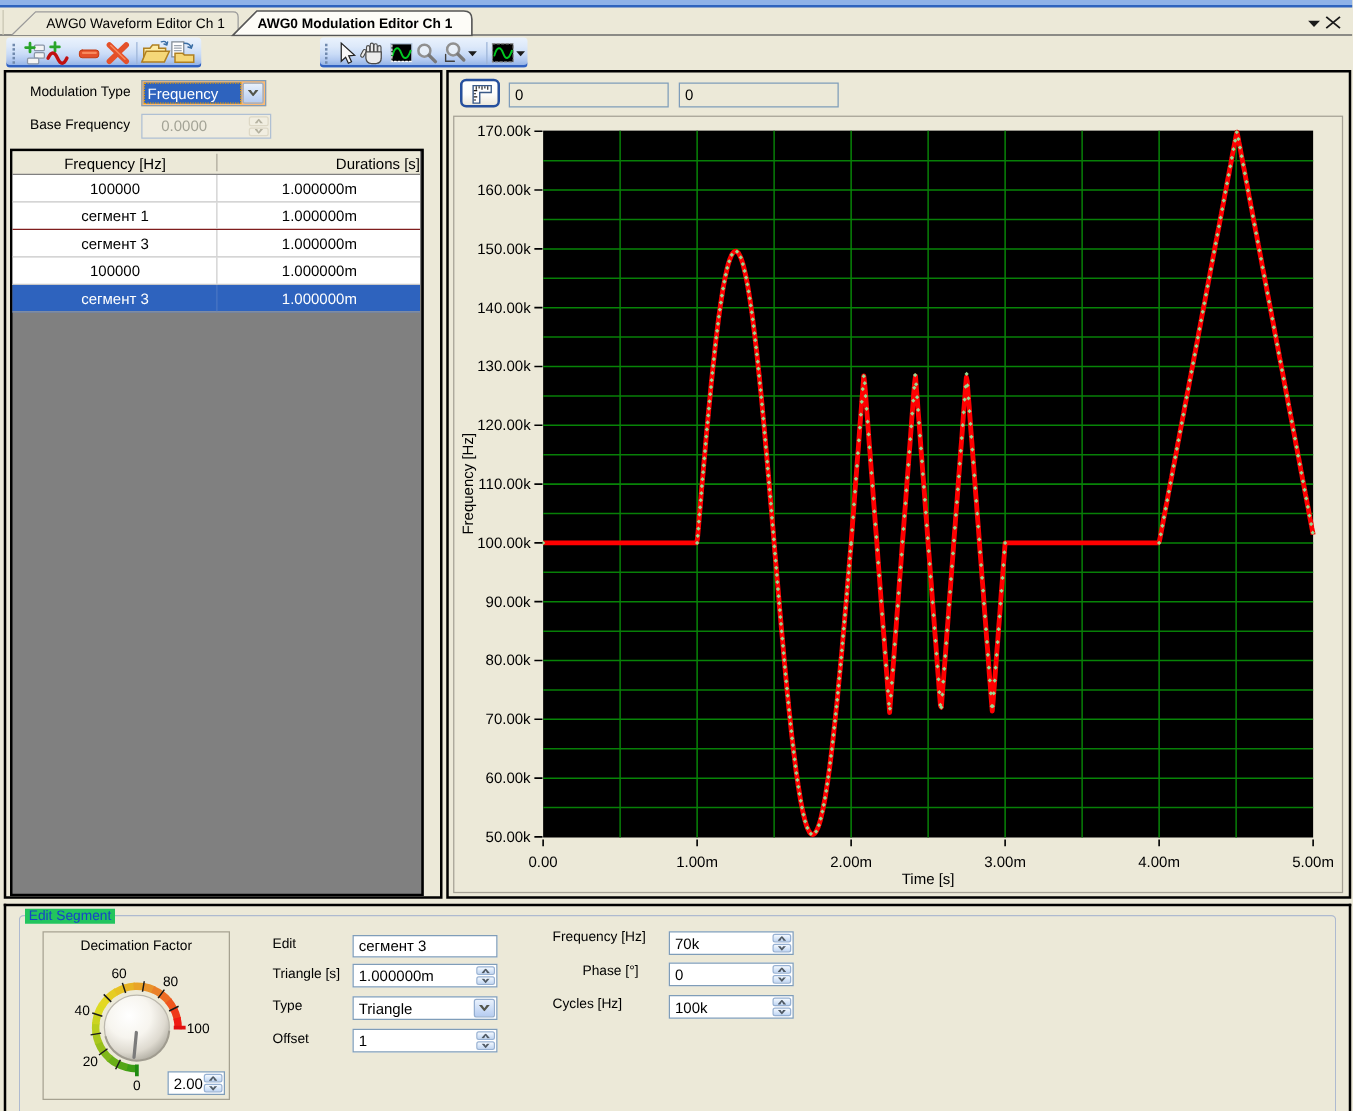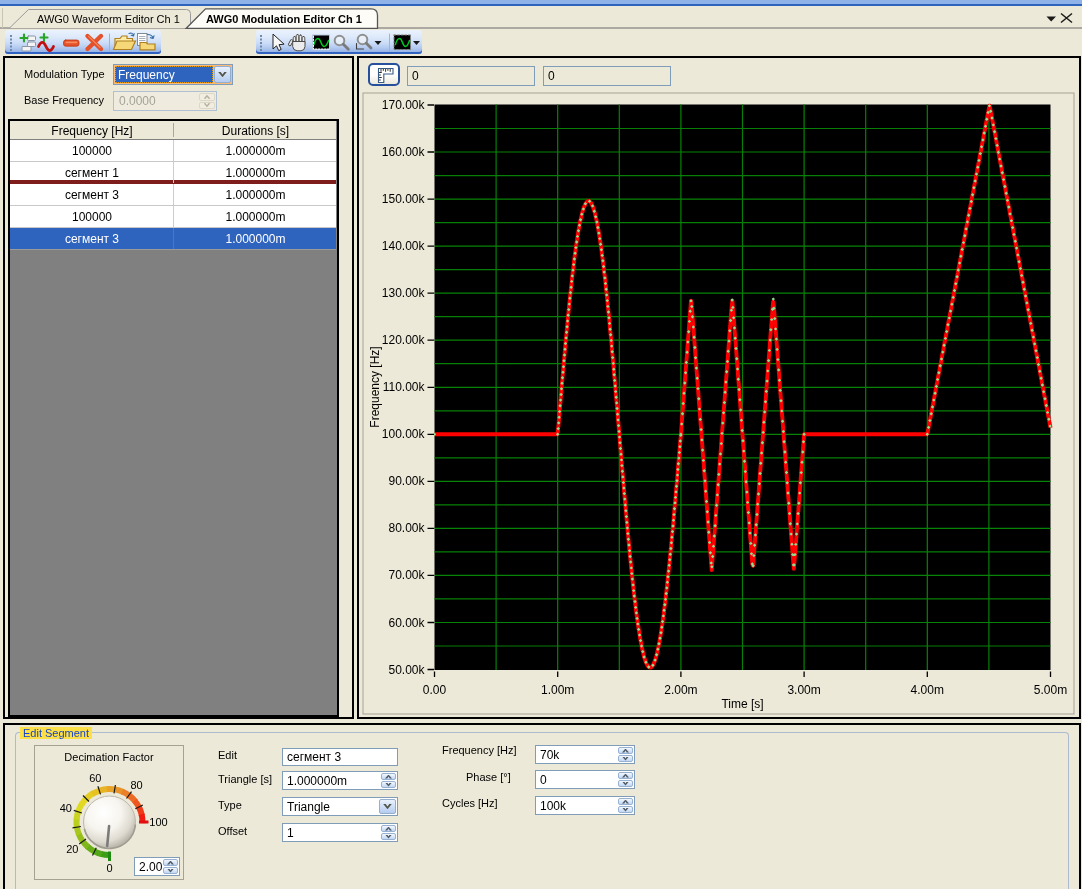--- a/index.html
+++ b/index.html
@@ -115,48 +115,48 @@
 
 <g>
 <rect x="394" y="6" width="16.5" height="14.5" fill="#000" stroke="#808080" stroke-width="1" stroke-dasharray="2 1.6"></rect>
 <path d="M395.5 15.5 C397.5 8 400.5 8 402.5 13.5 C404.5 19 407 19 409.5 11.5" fill="none" stroke="#00c820" stroke-width="1.5"></path>
 <path d="M413 12 L420 12 L416.5 16 Z" fill="#1a1a1a"></path>
 </g>
 </g>
 </svg>
 <div class="panel" style="left:3px;top:56px;width:351px;height:663px"></div>
 <div class="lbl" style="left:24px;top:68px">Modulation Type</div>
-<div class="abs" style="left:113px;top:64px;width:120px;height:21px;background:#fdba74;border:1px solid #7f9db9">
+<div class="abs" style="left:113px;top:64px;width:100px;height:21px;background:#fdba74;border:1px solid #7f9db9">
 <div class="abs" style="left:1px;top:1px;right:19px;bottom:1px;background:#2e63be;outline:1px dotted #e8a000;outline-offset:-1px;color:#fff;display:flex;align-items:center;padding-left:3px;font-size:12px">Frequency</div>
 <div class="combob">
       <div class="cchev"></div>
     </div>
   </div>
 <div class="lbl" style="left:24px;top:94px">Base Frequency</div>
-<div class="abs" style="left:113px;top:91px;width:104px;height:20px;background:#efecdf;border:1px solid #afc0d3;color:#a3a396;display:flex;align-items:center;padding-left:5px;font-size:12px">0.0000
+<div class="abs" style="left:113px;top:91px;width:104px;height:20px;background:#efecdf;border:1px solid #afc0d3;color:#a3a396;display:flex;align-items:center;padding-left:15px;font-size:12px">0.0000
 <div class="spinb" style="width:16px">
       <div style="background:#f1eee1;border-color:#ddd8c6">
         <div class="chev-u" style="background:#b4b1a0;width:7px;height:4px"></div>
       </div>
       <div style="background:#f1eee1;border-color:#ddd8c6">
         <div class="chev-d" style="background:#b4b1a0;width:7px;height:4px"></div>
       </div>
     </div></div>
 <div class="abs" style="left:8px;top:119px;width:331px;height:598px;border:2px solid #000;background:#808080;font-size:12px">
 <div class="abs" style="left:0;top:0;width:326px;height:19px;background:#ece9d8;border-bottom:1px solid #808080">
  <div class="abs" style="left:163px;top:2px;width:1px;height:14px;background:#aca899"></div>
  <div class="abs" style="left:0;top:3px;width:164px;text-align:center">Frequency [Hz]</div>
- <div class="abs" style="left:165px;top:3px;width:161px;text-align:center">Durations [s]</div>
+ <div class="abs" style="left:165px;top:3px;width:161px;text-align:right">Durations [s]</div>
 </div>
 <div class="abs" style="left:0;top:19px;width:326px;height:22px;background:#fff;border-bottom:1px solid #c8c8c8">
  <div class="abs" style="left:163px;top:0;width:1px;height:21px;background:#cdcdcd"></div>
  <div class="abs" style="left:0;top:4px;width:164px;text-align:center">100000</div>
  <div class="abs" style="left:165px;top:4px;width:161px;text-align:center">1.000000m</div>
 </div>
-<div class="abs" style="left:0;top:41px;width:326px;height:22px;background:#fff;border-bottom:4px solid #7f1d1d">
+<div class="abs" style="left:0;top:41px;width:326px;height:22px;background:#fff;border-bottom:1px solid #7f1d1d">
  <div class="abs" style="left:163px;top:0;width:1px;height:21px;background:#cdcdcd"></div>
  <div class="abs" style="left:0;top:4px;width:164px;text-align:center">сегмент 1</div>
  <div class="abs" style="left:165px;top:4px;width:161px;text-align:center">1.000000m</div>
 </div>
 <div class="abs" style="left:0;top:63px;width:326px;height:22px;background:#fff;border-bottom:1px solid #c8c8c8">
  <div class="abs" style="left:163px;top:0;width:1px;height:21px;background:#cdcdcd"></div>
  <div class="abs" style="left:0;top:4px;width:164px;text-align:center">сегмент 3</div>
  <div class="abs" style="left:165px;top:4px;width:161px;text-align:center">1.000000m</div>
 </div>
 <div class="abs" style="left:0;top:85px;width:326px;height:22px;background:#fff;border-bottom:1px solid #c8c8c8">
@@ -205,21 +205,21 @@
     <text x="680.9" y="693.5" text-anchor="middle">2.00m</text>
     <text x="804.1" y="693.5" text-anchor="middle">3.00m</text>
     <text x="927.3" y="693.5" text-anchor="middle">4.00m</text>
     <text x="1050.5" y="693.5" text-anchor="middle">5.00m</text>
     <path d="M427.5 669.5 H434M427.5 622.5 H434M427.5 575.4 H434M427.5 528.4 H434M427.5 481.3 H434M427.5 434.3 H434M427.5 387.3 H434M427.5 340.2 H434M427.5 293.2 H434M427.5 246.1 H434M427.5 199.1 H434M427.5 152.0 H434M427.5 105.0 H434M434.5 671.5 V677M557.7 671.5 V677M680.9 671.5 V677M804.1 671.5 V677M927.3 671.5 V677M1050.5 671.5 V677" stroke="#000" stroke-width="1.3" fill="none"></path>
     <text x="742.5" y="707.5" text-anchor="middle">Time [s]</text>
     <text x="378.5" y="387" text-anchor="middle" transform="rotate(-90 378.5 387)">Frequency [Hz]</text>
   </svg>
 <div class="abs" style="left:3px;top:723px;width:1078px;height:166px;border:2px solid #000;border-bottom:none;background:#ece9d8"></div>
 <div class="abs" style="left:15px;top:732px;width:1054px;height:200px;border:1px solid #aebad0;border-radius:4px;border-bottom:none"></div>
-<div class="lbl" style="left:20px;top:727px;background:#fde047;padding:0 3px;color:#1743c8">Edit Segment</div>
+<div class="lbl" style="left:20px;top:727px;background:#22c55e;padding:0 3px;color:#1743c8">Edit Segment</div>
 <div class="abs" style="left:34px;top:745px;width:150px;height:135px;border:1px solid #a6a291"></div>
 <div class="lbl" style="left:34px;top:751px;width:150px;text-align:center">Decimation Factor</div>
 <svg class="abs" style="left:34px;top:745px" width="150" height="135" viewBox="0 0 150 135" font-size="11">
     <defs>
 <radialGradient id="ballg" cx="38%" cy="32%" r="75%">
 <stop offset="0%" stop-color="#ffffff"></stop>
         <stop offset="45%" stop-color="#f7f5ef"></stop>
         <stop offset="75%" stop-color="#dedad0"></stop>
         <stop offset="100%" stop-color="#a9a69b"></stop>
 </radialGradient>

